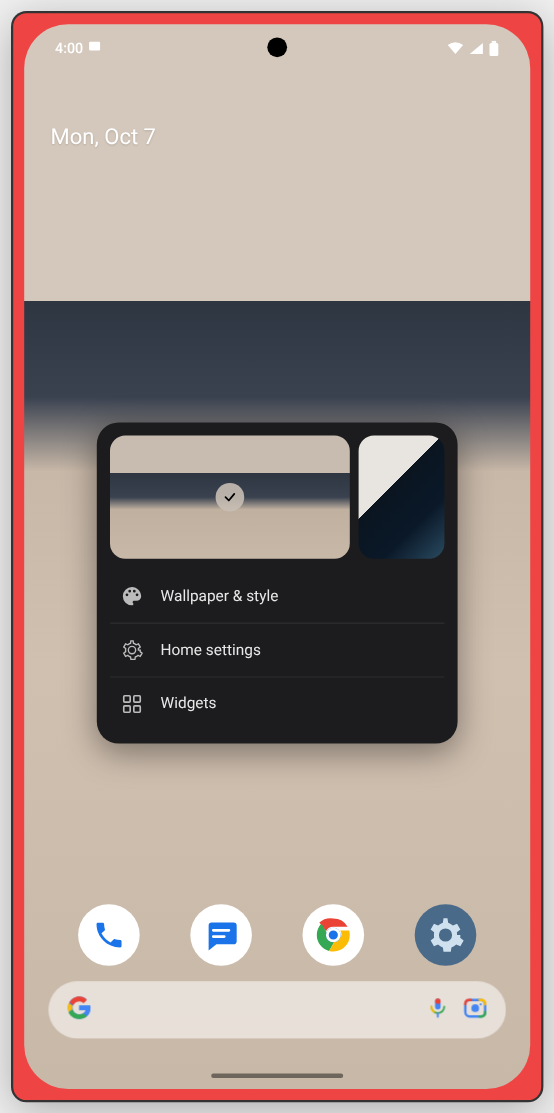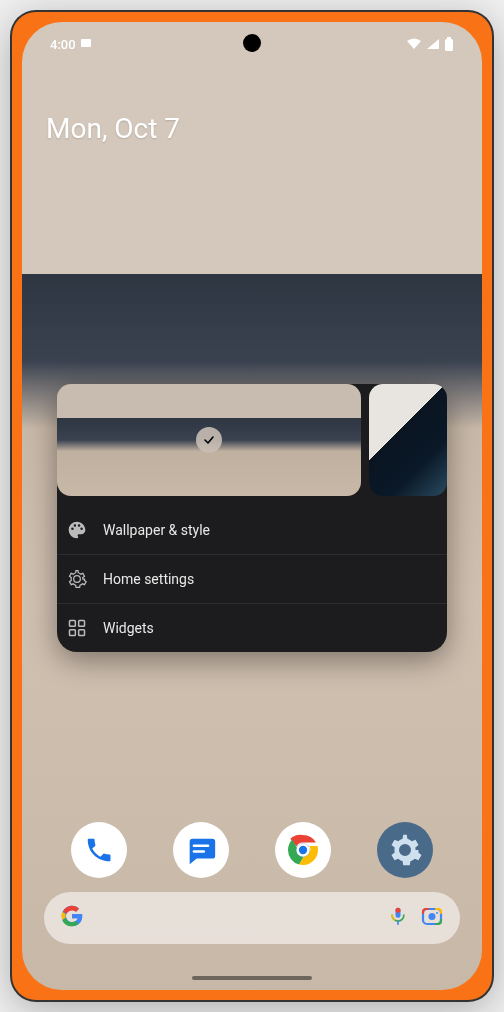--- a/index.html
+++ b/index.html
@@ -8,22 +8,22 @@
       height: 1012px;
       background: #f0f0f0;
       display: flex;
       align-items: center;
       justify-content: center;
       font-family: -apple-system, BlinkMacSystemFont, 'Segoe UI', Roboto, sans-serif;
     }
     .phone-frame {
       width: 480px;
       height: 988px;
-      background: #f97316;
-      border-radius: 24px;
+      background: #ef4444;
+      border-radius: 12px;
       padding: 10px;
       position: relative;
       box-shadow: 0 0 0 2px #333, 0 8px 40px rgba(0,0,0,0.3);
     }
     .screen {
       width: 100%;
       height: 100%;
       border-radius: 40px;
       overflow: hidden;
       position: relative;
@@ -56,33 +56,33 @@
       z-index: 50;
     }
     .status-left { display: flex; align-items: center; gap: 4px; }
     .status-right { display: flex; align-items: center; gap: 4px; }
     .status-icon { display: inline-flex; }
     .date-widget {
       position: absolute;
       top: 90px;
       left: 24px;
       color: #fff;
-      font-size: 28px;
+      font-size: 20px;
       font-weight: 400;
       text-shadow: 0 1px 2px rgba(0,0,0,0.15);
     }
     .context-menu {
       position: absolute;
       top: 362px;
       left: 50%;
       transform: translateX(-50%);
-      width: 390px;
+      width: 328px;
       background: #1c1c1e;
       border-radius: 20px;
-      padding: 0;
+      padding: 12px;
       box-shadow: 0 8px 30px rgba(0,0,0,0.4);
       z-index: 40;
     }
     .wallpaper-previews {
       display: flex;
       gap: 8px;
       margin-bottom: 10px;
     }
     .preview {
       border-radius: 14px;

